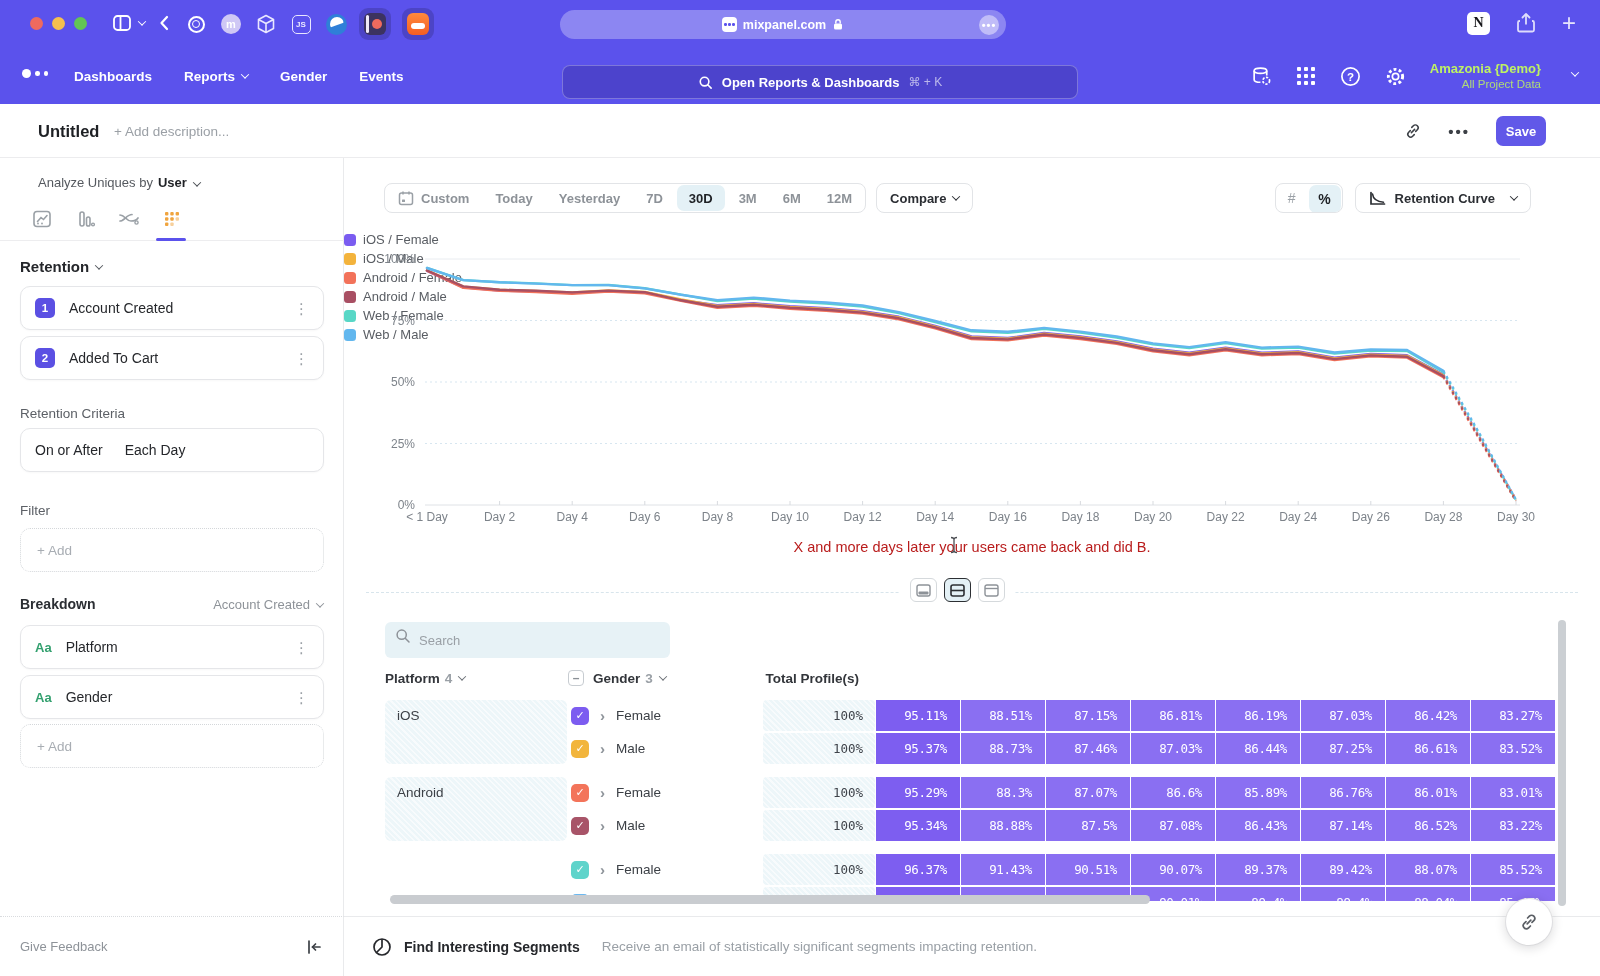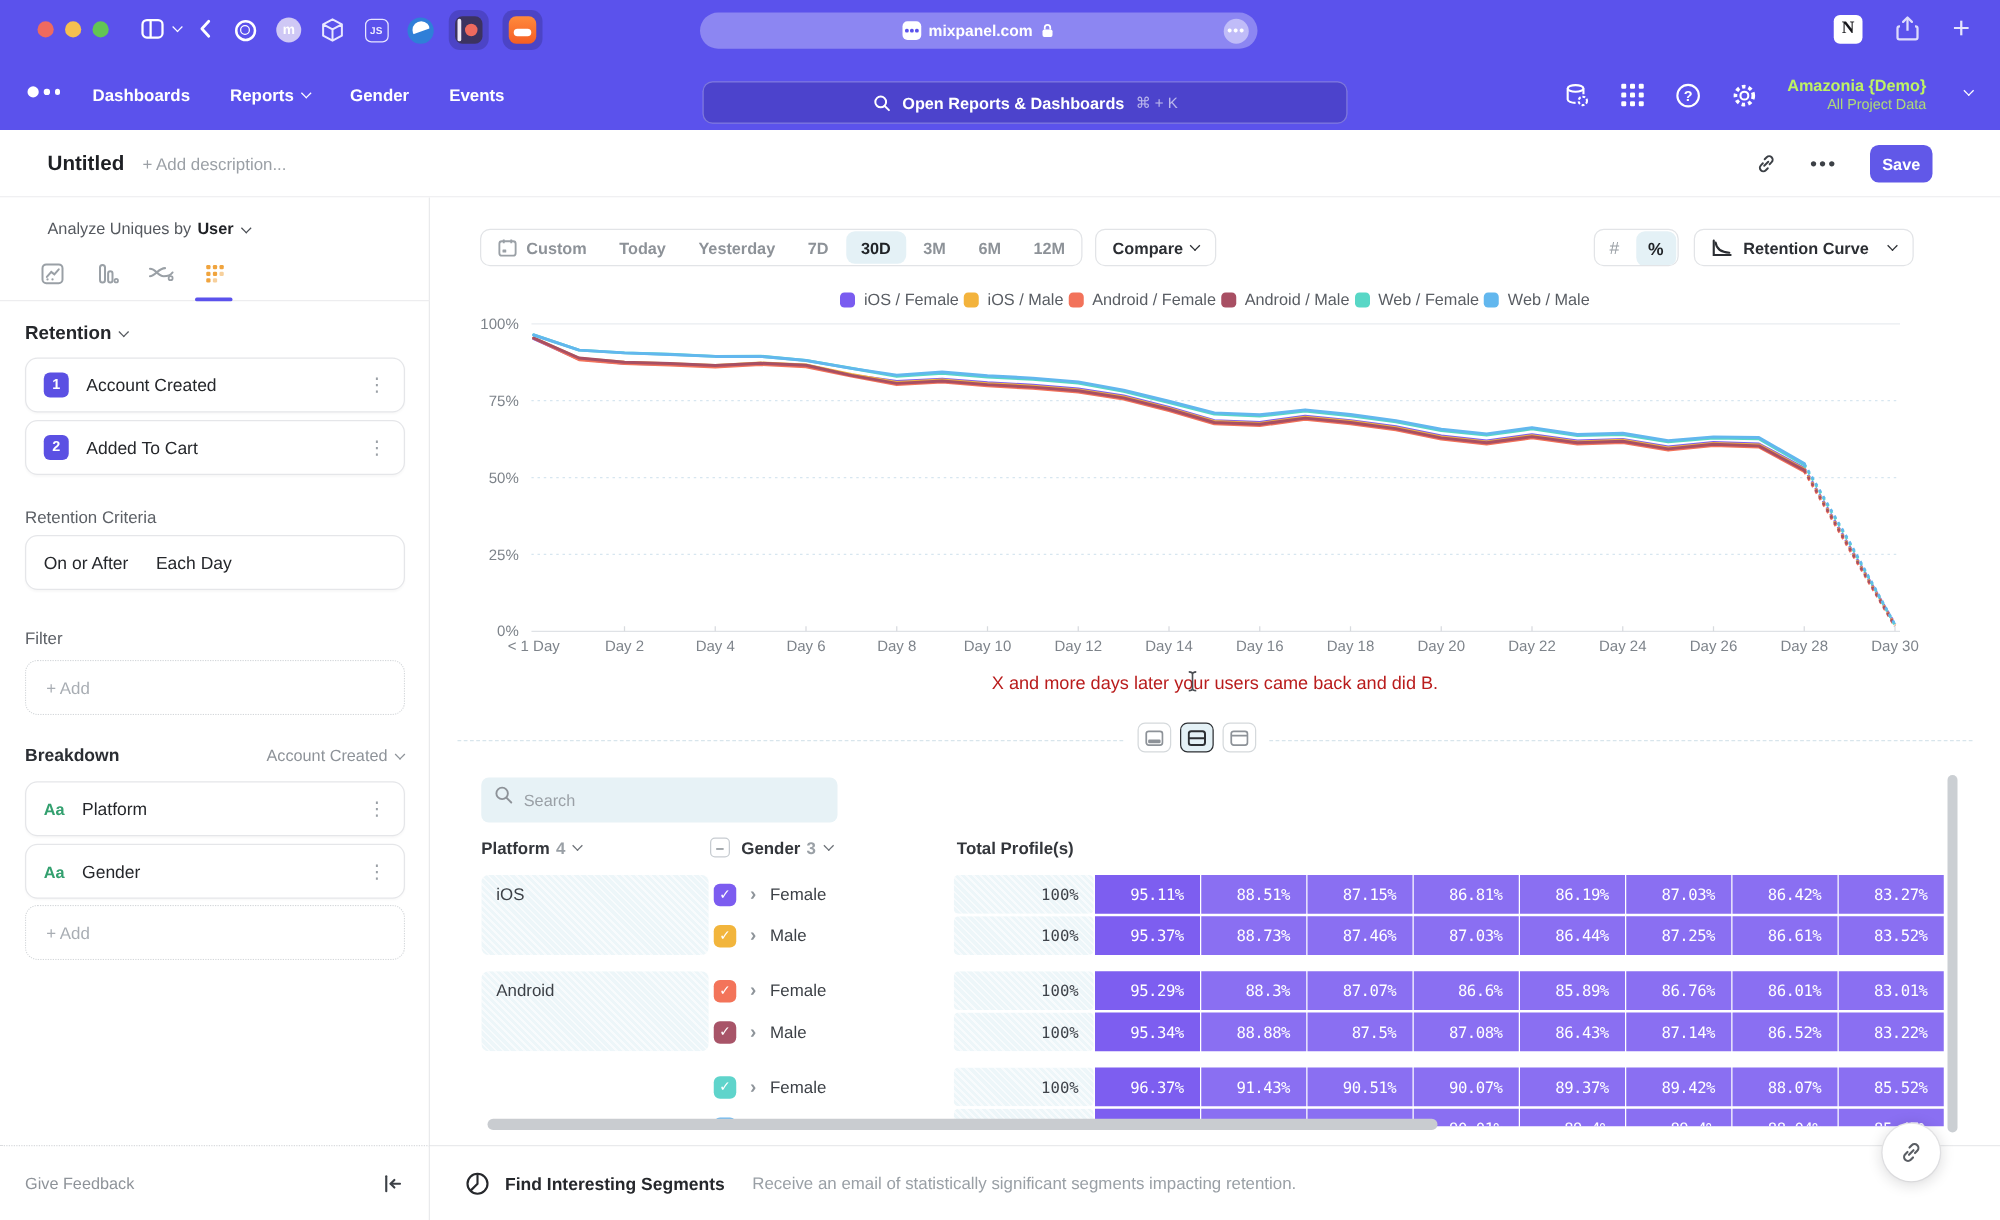--- a/index.html
+++ b/index.html
@@ -82,21 +82,21 @@
   .toolbar{position:absolute;left:40px;top:25px;right:69px;height:30px;display:flex;align-items:flex-end;}
   .range-group{display:flex;align-items:center;border:1px solid #e2e4e7;border-radius:8px;height:30px;background:#fff;}
   .range{padding:0 13px;height:30px;display:flex;align-items:center;gap:7px;font-size:13px;color:#8d9298;font-weight:600;cursor:pointer;white-space:nowrap;}
   .range.active{background:#e4f1f6;border-radius:7px;color:#1f2226;font-weight:700;height:26px;margin:0 1px;padding:0 12px;}
   .compare-btn{margin-left:10px;height:30px;border:1px solid #e2e4e7;border-radius:8px;display:flex;align-items:center;padding:0 13px;font-size:13px;font-weight:700;color:#2b2e33;cursor:pointer;}
   .tb-spacer{flex:1;}
   .unit-group{display:flex;border:1px solid #e2e4e7;border-radius:8px;height:30px;overflow:hidden;margin-right:12px;}
   .unit{width:32px;height:28px;display:flex;align-items:center;justify-content:center;font-size:14px;color:#9aa0a6;cursor:pointer;}
   .unit.active{background:#e4f1f6;color:#1f2226;font-weight:700;border-radius:7px;margin:1px;}
   .view-btn{height:30px;border:1px solid #e2e4e7;border-radius:8px;display:flex;align-items:center;gap:9px;padding:0 13px;font-size:13px;font-weight:700;color:#2b2e33;cursor:pointer;}
-  .legend{position:absolute;left:0;top:74px;width:1256px;display:flex;justify-content:center;gap:4px;}
+  .legend{position:absolute;left:0;top:74px;width:1256px;display:flex;justify-content:center;gap:4px;flex-direction:column;}
   .leg-item{display:flex;align-items:center;gap:7px;font-size:13px;color:#595d63;}
   .leg-sw{width:12px;height:12px;border-radius:3.5px;}
   .ylab{position:absolute;width:46px;text-align:right;font-size:12px;color:#7d838a;}
   .xlab{position:absolute;transform:translateX(-50%);font-size:12px;color:#7d838a;white-space:nowrap;}
   .caption{position:absolute;left:0;top:381px;width:1256px;text-align:center;font-size:14.5px;color:#b91c1c;}
   .layout-divider{position:absolute;left:22px;right:22px;top:434px;border-top:1px dashed #d8e5ec;}
   .layout-toggle{position:absolute;left:556px;top:420px;background:#fff;padding:0 10px;display:flex;gap:7px;}
   .lt-btn{width:27px;height:24px;border:1px solid #d5d9dc;border-radius:6px;display:flex;align-items:center;justify-content:center;cursor:pointer;background:#fff;}
   .lt-btn.active{background:#e4f1f6;border-color:#2c2f33;}
 

